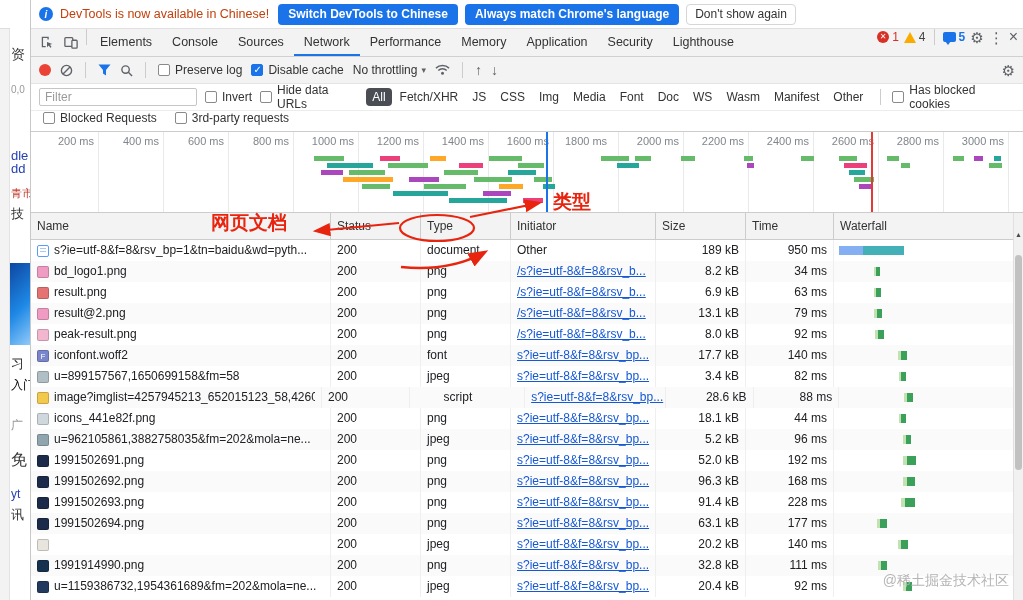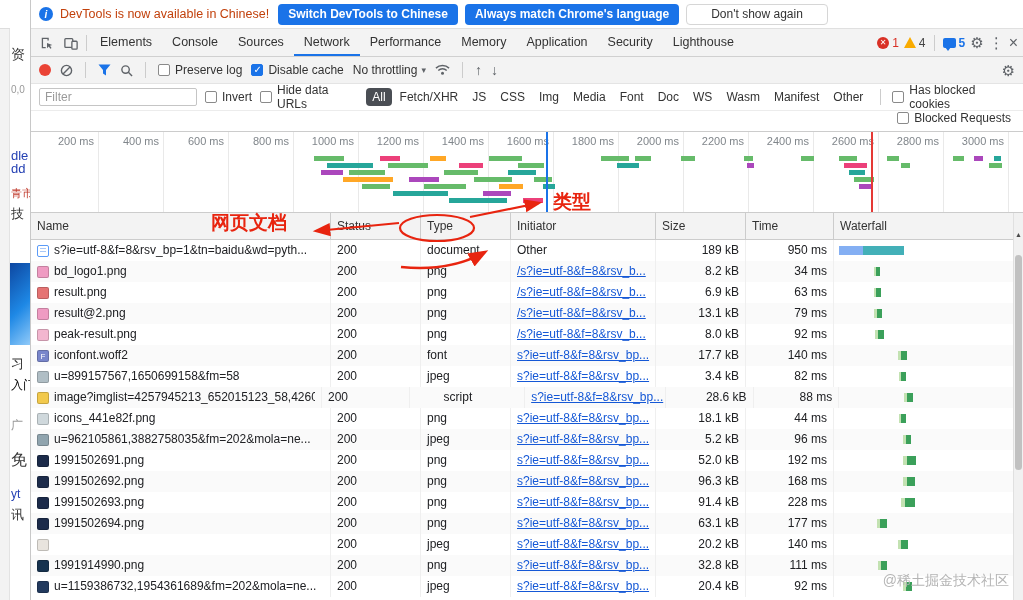--- a/index.html
+++ b/index.html
@@ -15,24 +15,24 @@
   .page-img { position: absolute; left: 10px; top: 263px; width: 20px; height: 82px; background: linear-gradient(135deg, #0d47a1, #1e88e5 55%, #90caf9); }
 
   
   .devtools { position: absolute; left: 30px; top: 0; width: 993px; height: 600px; background: #fff; border-left: 1px solid #c8c8c8; }
 
   
   .banner { position: absolute; top: 0; left: 0; right: 0; height: 29px; background: #fff; border-bottom: 1px solid #e0e0e0; display: flex; align-items: center; gap: 7px; padding: 0 8px; }
   .info-icon { width: 14px; height: 14px; border-radius: 50%; background: #1a73e8; color: #fff; font-size: 10px; font-weight: bold; font-style: italic; display: flex; align-items: center; justify-content: center; flex: 0 0 14px; }
   .banner-msg { font-size: 12.5px; color: #c2410c; margin-right: 2px; }
   .btn-blue { background: #1a73e8; color: #fff; border: none; border-radius: 4px; height: 21px; padding: 0 10px; font-size: 12px; font-weight: bold; font-family: inherit; cursor: pointer; }
-  .btn-plain { background: #fff; color: #333; border: 1px solid #d6d6d6; border-radius: 4px; height: 21px; padding: 0 24px; font-size: 12px; font-family: inherit; cursor: pointer; }
-
-  
-  .tabbar { position: absolute; top: 29px; left: 0; right: 0; height: 28px; background: #f3f3f3; border-bottom: 1px solid #d0d0d0; display: flex; align-items: center; padding-left: 4px; }
+  .btn-plain { background: #fff; color: #333; border: 1px solid #d6d6d6; border-radius: 4px; height: 21px; padding: 0 8px; font-size: 12px; font-family: inherit; cursor: pointer; }
+
+  
+  .tabbar { position: absolute; top: 29px; left: 0; right: 0; height: 28px; background: #f3f3f3; border-bottom: 1px solid #d0d0d0; display: flex; align-items: flex-start; padding-left: 4px; }
   .ticon { width: 24px; height: 26px; display: flex; align-items: center; justify-content: center; }
   .tb-divider { width: 1px; height: 16px; background: #ccc; margin: 0 3px; }
   .tab { padding: 0 10px; font-size: 12.5px; color: #333; height: 27px; line-height: 26px; border-bottom: 2px solid transparent; white-space: nowrap; cursor: pointer; }
   .tab.active { border-bottom-color: #1a73e8; }
   .badges { margin-left: auto; display: flex; align-items: center; gap: 5px; padding-right: 5px; }
   .badge { display: flex; align-items: center; gap: 3px; font-size: 12px; }
   .err-ic { width: 12px; height: 12px; border-radius: 50%; background: #d93025; color: #fff; font-size: 8px; line-height: 12px; text-align: center; }
   .err-n { color: #d93025; }
   .warn-ic { width: 0; height: 0; border-left: 6.5px solid transparent; border-right: 6.5px solid transparent; border-bottom: 11px solid #f9ab00; }
   .warn-n { color: #444; }
@@ -53,21 +53,21 @@
   .arrow-glyph { font-size: 14px; color: #5f6368; font-weight: bold; cursor: pointer; }
   .right-gear { margin-left: auto; }
 
   
   .filterbar { position: absolute; top: 84px; left: 0; right: 0; height: 27px; background: #fff; border-bottom: 1px solid #ececec; display: flex; align-items: center; gap: 8px; padding: 0 8px; }
   .filter-input { width: 158px; height: 18px; border: 1px solid #c5c5c5; border-radius: 2px; font-size: 12px; padding: 0 5px; color: #333; font-family: inherit; }
   .filter-input::placeholder { color: #9a9a9a; }
   .pills { display: flex; align-items: center; gap: 2px; }
   .pill { font-size: 12px; color: #333; padding: 2px 6px; border-radius: 4px; white-space: nowrap; cursor: pointer; }
   .pill.active { background: #4a4e54; color: #fff; }
-  .filterbar2 { position: absolute; top: 111px; left: 0; right: 0; height: 21px; background: #fff; border-bottom: 1px solid #ccc; display: flex; align-items: flex-end; gap: 18px; padding: 0 12px; flex-direction: column; }
+  .filterbar2 { position: absolute; top: 111px; left: 0; right: 0; height: 21px; background: #fff; border-bottom: 1px solid #ccc; display: flex; align-items: flex-start; gap: 18px; padding: 0 12px; }
 
   
   .overview { position: absolute; top: 132px; left: 0; right: 0; height: 81px; background: #fff; border-bottom: 1px solid #ccc; overflow: hidden; }
   .ov-grid { position: absolute; top: 0; bottom: 0; width: 1px; background: #e9e9e9; }
   .ov-label { position: absolute; top: 3px; width: 56px; text-align: right; font-size: 11px; color: #80868b; }
   .ov-bar { position: absolute; height: 5px; }
   .ov-line { position: absolute; top: 0; bottom: 0; width: 2px; }
 
   
   .grid-header { position: absolute; top: 213px; left: 0; width: 983px; height: 27px; background: #f3f3f3; border-bottom: 1px solid #ccc; display: flex; }
@@ -278,21 +278,21 @@
         <div class="ov-label" style="left: 202px;">800 ms</div>
         <div class="ov-grid" style="left: 327px;"></div>
         <div class="ov-label" style="left: 267px;">1000 ms</div>
         <div class="ov-grid" style="left: 392px;"></div>
         <div class="ov-label" style="left: 332px;">1200 ms</div>
         <div class="ov-grid" style="left: 457px;"></div>
         <div class="ov-label" style="left: 397px;">1400 ms</div>
         <div class="ov-grid" style="left: 522px;"></div>
         <div class="ov-label" style="left: 462px;">1600 ms</div>
         <div class="ov-grid" style="left: 587px;"></div>
-        <div class="ov-label" style="left: 527px;">1800 ms</div>
+        <div class="ov-label" style="left: 527px; text-align: center;">1800 ms</div>
         <div class="ov-grid" style="left: 652px;"></div>
         <div class="ov-label" style="left: 592px;">2000 ms</div>
         <div class="ov-grid" style="left: 717px;"></div>
         <div class="ov-label" style="left: 657px;">2200 ms</div>
         <div class="ov-grid" style="left: 782px;"></div>
         <div class="ov-label" style="left: 722px;">2400 ms</div>
         <div class="ov-grid" style="left: 847px;"></div>
         <div class="ov-label" style="left: 787px;">2600 ms</div>
         <div class="ov-grid" style="left: 912px;"></div>
         <div class="ov-label" style="left: 852px;">2800 ms</div>

